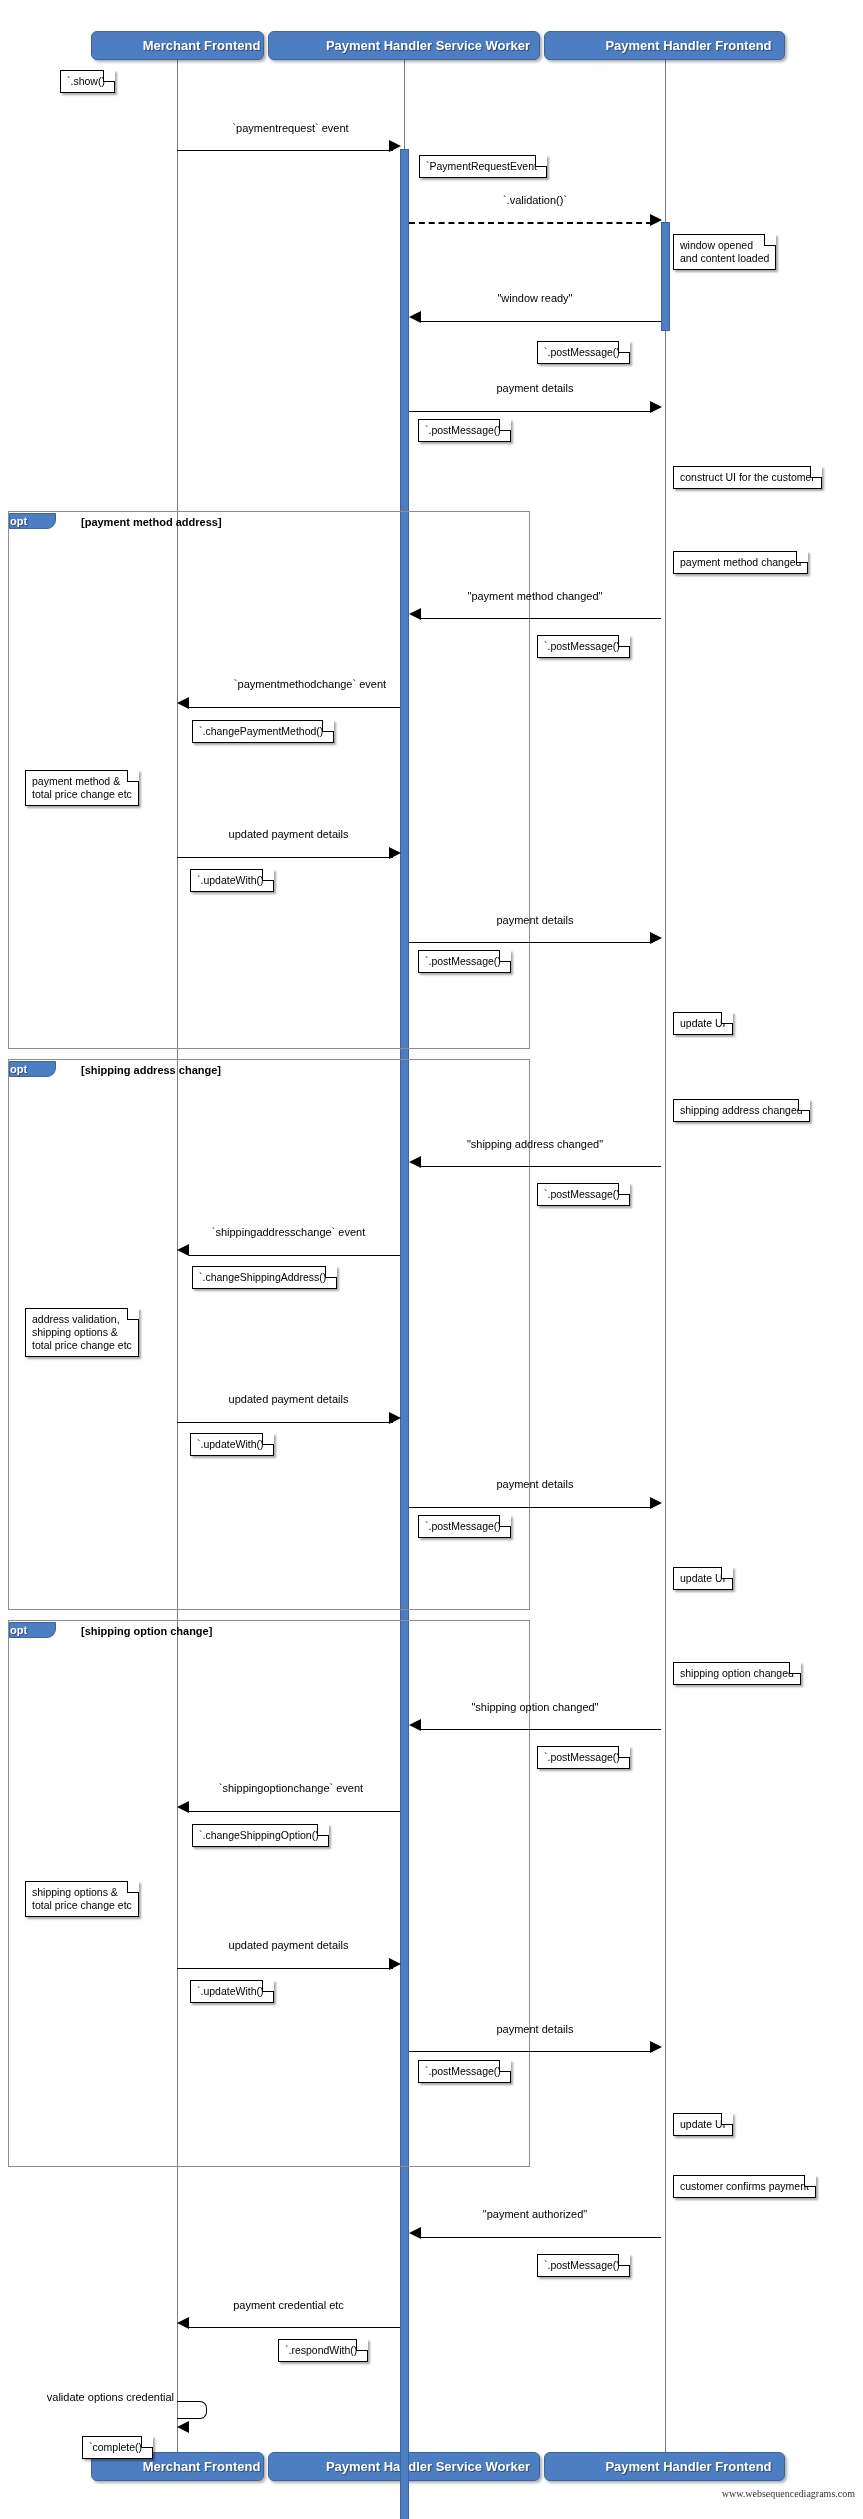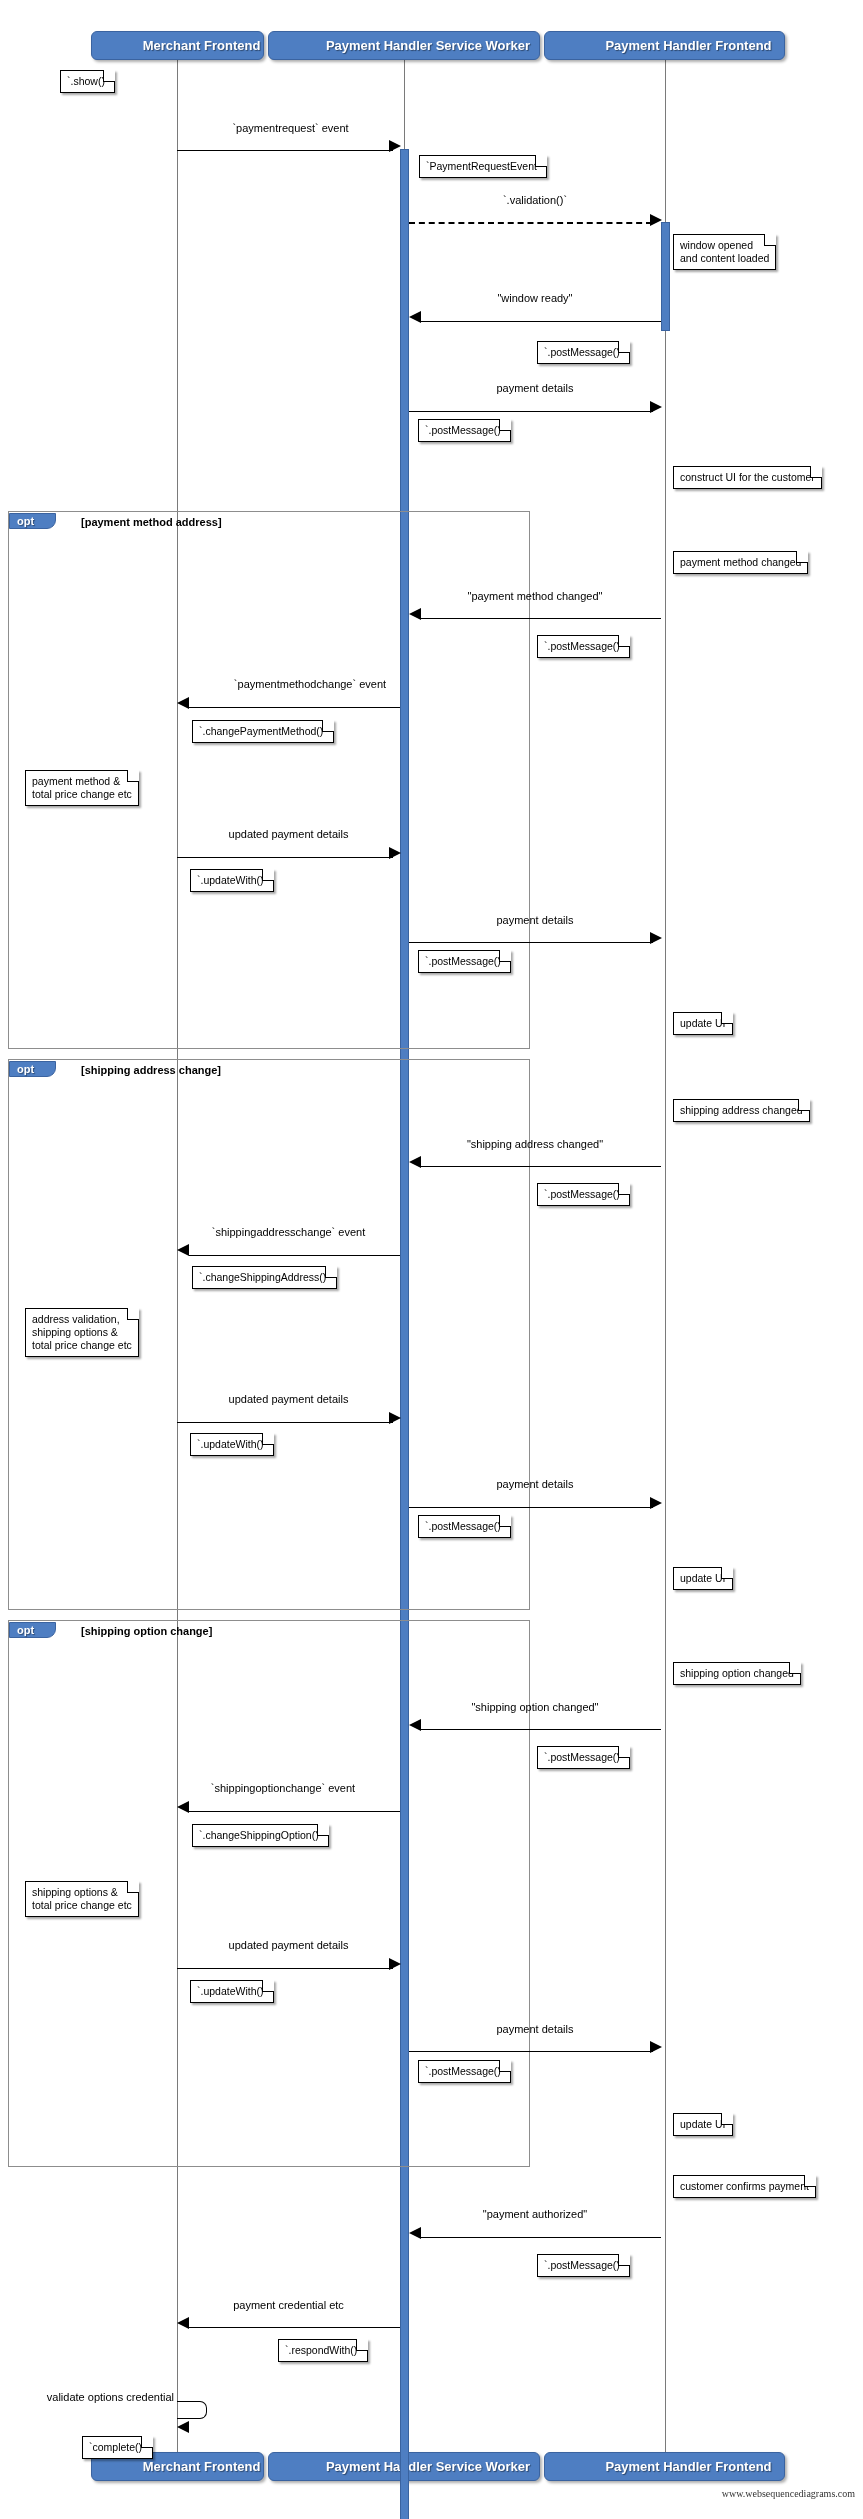--- a/index.html
+++ b/index.html
@@ -53,21 +53,21 @@
         transform:none;}
   .note .fold{position:absolute;right:-1px;top:-1px;width:11px;height:11px;
         background:#fff;border-left:1px solid #000;border-bottom:1px solid #000;
         z-index:2;}
 
   
   .frag{position:absolute;box-sizing:border-box;border:1px solid #8d8d8d;background:transparent;}
   .fraglabelbox{position:absolute;box-sizing:border-box;background:#4e7ec2;
         border:1px solid #3a63a0;border-bottom-right-radius:9px;
         color:#fff;font-size:11px;font-weight:bold;
-        display:flex;align-items:center;padding-left:7px;
+        display:flex;align-items:center;
         text-shadow:1px 1px 1px rgba(0,0,0,.4);}
   .fragcond{position:absolute;font-size:11px;font-weight:bold;color:#000;white-space:nowrap;}
 
   
   .footer{position:absolute;right:8px;bottom:20px;font-size:10px;color:#333;font-family:Liberation Serif, serif;}
 </style>
 </head>
 <body>
 
 <div id="canvas">
@@ -163,21 +163,21 @@
   <div class="arrowR" style="left: 389px; top: 1411.54px;"></div>
 
   <div class="msglabel" style="left: 409px; top: 1478.36px; width: 252px;">payment details</div>
   <div class="msg" style="left: 409px; top: 1506.77px; width: 244px;"></div>
   <div class="arrowR" style="left: 650px; top: 1496.74px;"></div>
 
   <div class="msglabel" style="left: 409px; top: 1700.56px; width: 252px;">"shipping option changed"</div>
   <div class="msg" style="left: 421px; top: 1728.96px; width: 240px;"></div>
   <div class="arrowL" style="left: 409px; top: 1718.93px;"></div>
 
-  <div class="msglabel" style="left: 177px; top: 1782.42px; width: 212px;">`shippingoptionchange` event</div>
+  <div class="msglabel" style="left: 177px; top: 1782.42px; width: 212px; padding-left: 8px;">`shippingoptionchange` event</div>
   <div class="msg" style="left: 189px; top: 1810.82px; width: 211px;"></div>
   <div class="arrowL" style="left: 177px; top: 1800.8px;"></div>
 
   <div class="msglabel" style="left: 177px; top: 1939.46px; width: 223px;">updated payment details</div>
   <div class="msg" style="left: 177px; top: 1967.86px; width: 216px;"></div>
   <div class="arrowR" style="left: 389px; top: 1957.83px;"></div>
 
   <div class="msglabel" style="left: 409px; top: 2022.99px; width: 252px;">payment details</div>
   <div class="msg" style="left: 409px; top: 2051.39px; width: 244px;"></div>
   <div class="arrowR" style="left: 650px; top: 2041.37px;"></div>

